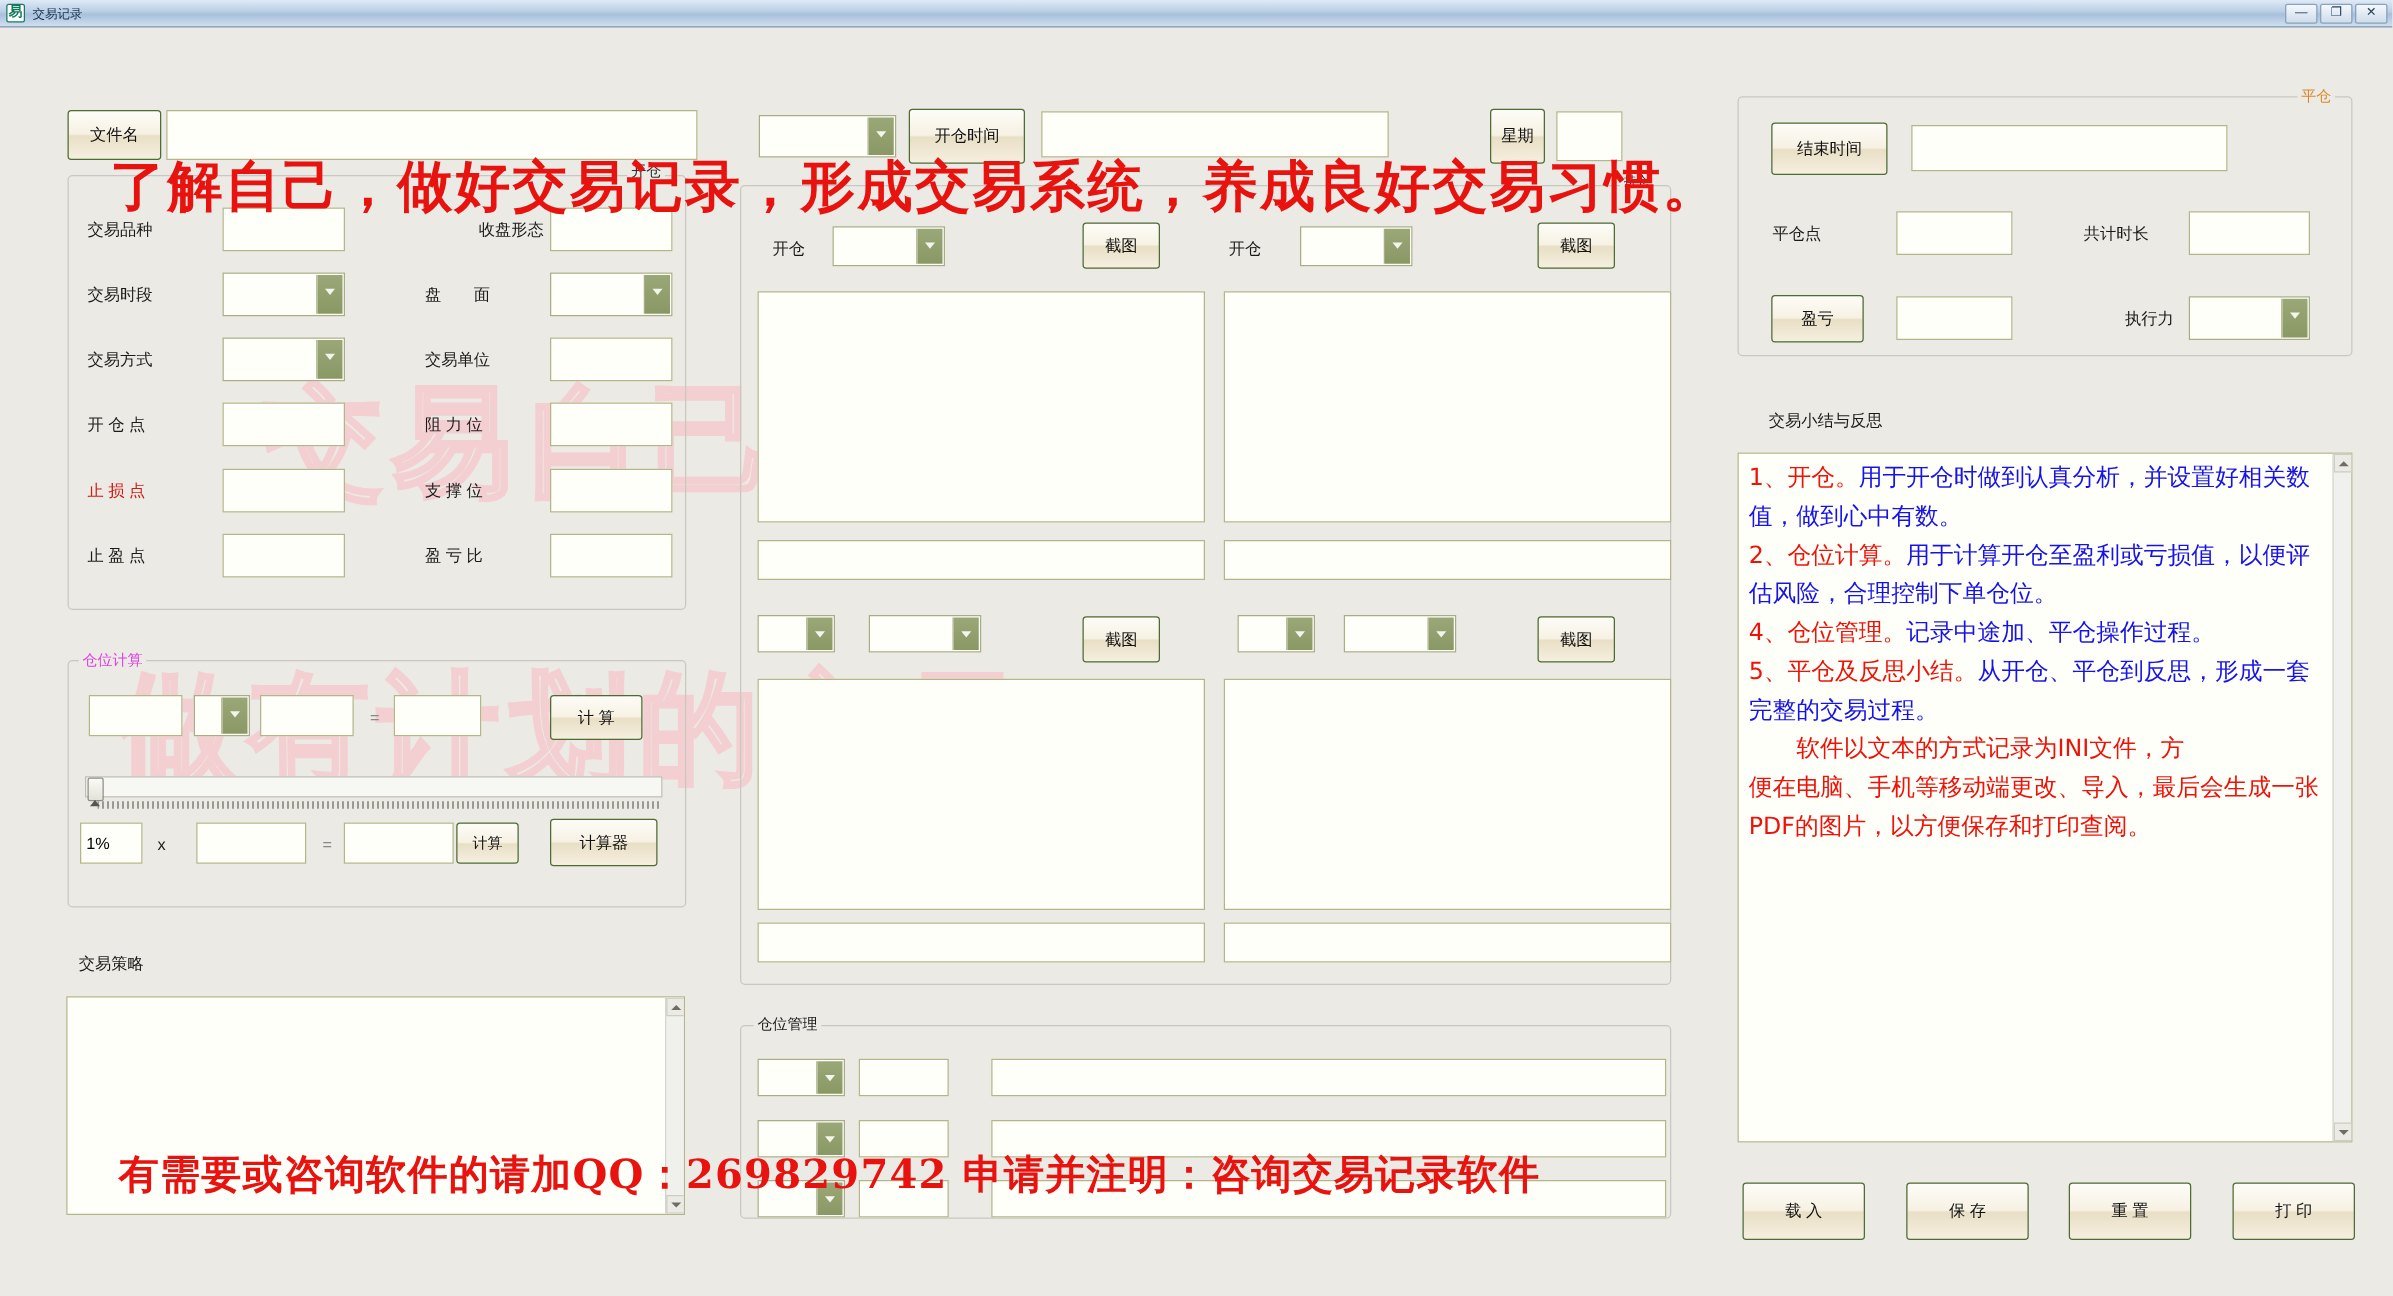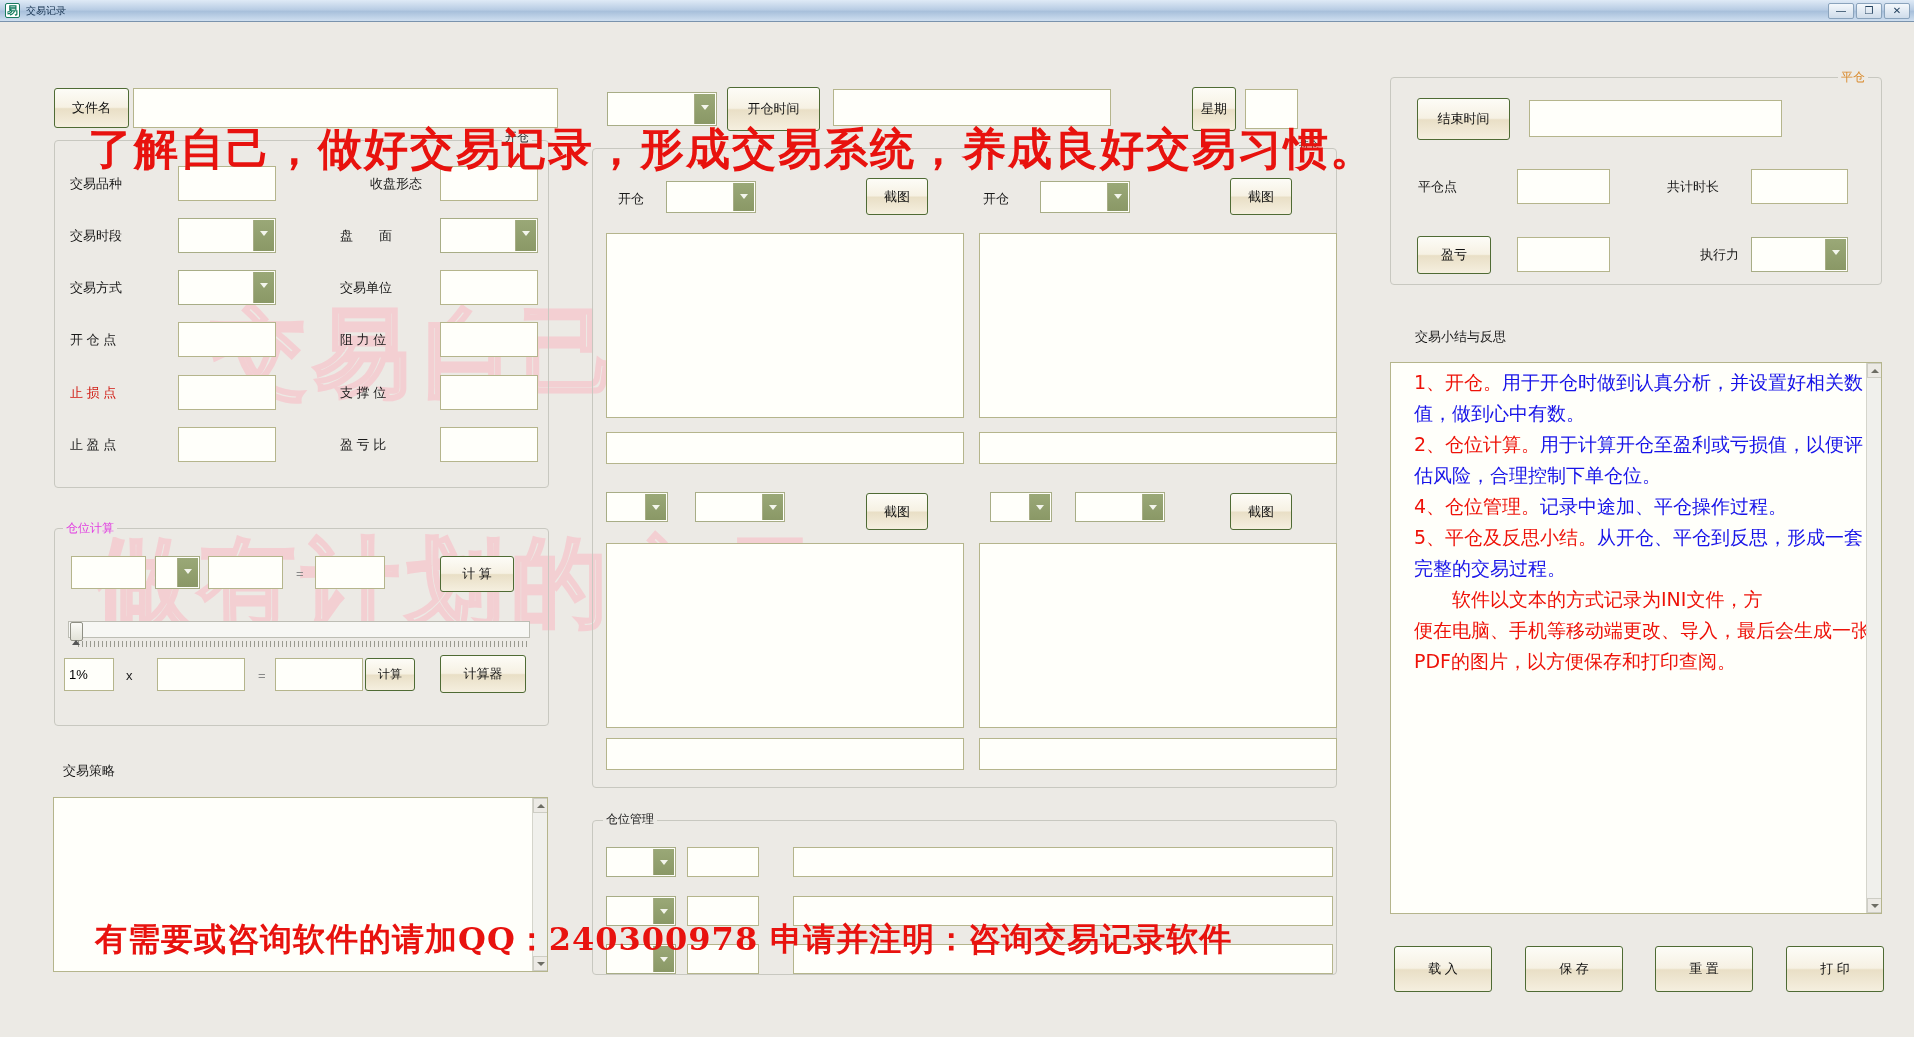--- a/index.html
+++ b/index.html
@@ -131,21 +131,21 @@
 <div class="wm-outline" style="left:95px;top:520px;font-size:96px;letter-spacing:8px;">做有计划的交易</div>
 
 <div class="btn" style="position:absolute;left:54px;top:88px;width:75px;height:40px;">文件名</div>
 <input class="tf" style="position: absolute; left: 133px; top: 88px; width: 425px; height: 40px;" value="">
 
 <div class="gbox" style="left:54px;top:140px;width:495px;height:348px;"></div>
 <div class="gcap lbl" style="left:502px;top:129px;color:#2b2b2b;">开仓</div>
 
 <div class="lbl" style="position:absolute;left:70px;top:175px;">交易品种</div>
 <input class="tf" style="position: absolute; left: 178px; top: 166px; width: 98px; height: 35px;" value="">
-<div class="lbl" style="position:absolute;left:327px;top:175px;padding-left:43px;">收盘形态</div>
+<div class="lbl" style="position:absolute;left:340px;top:175px;padding-left:43px;">收盘形态</div>
 <input class="tf" style="position: absolute; left: 440px; top: 166px; width: 98px; height: 35px;" value="">
 
 <div class="lbl" style="position:absolute;left:70px;top:227px;">交易时段</div>
 <div class="cb" style="position:absolute;left:178px;top:218px;width:98px;height:35px;">
   <div class="arrow"></div>
 </div>
 <div class="lbl" style="position:absolute;left:340px;top:227px;">盘　　面</div>
 <div class="cb" style="position:absolute;left:440px;top:218px;width:98px;height:35px;">
   <div class="arrow"></div>
 </div>
@@ -288,34 +288,34 @@
 
 <div class="btn" style="position:absolute;left:1417px;top:236px;width:74px;height:38px;">盈亏</div>
 <input class="tf" style="position: absolute; left: 1517px; top: 237px; width: 93px; height: 35px;" value="">
 <div class="lbl" style="position:absolute;left:1700px;top:246px;">执行力</div>
 <div class="cb" style="position:absolute;left:1751px;top:237px;width:97px;height:35px;">
   <div class="arrow"></div>
 </div>
 
 <div class="lbl" style="position:absolute;left:1415px;top:328px;">交易小结与反思</div>
 
-<div id="notes-box" style="left:1390px;top:362px;width:492px;height:552px;padding-left:15px;">
+<div id="notes-box" style="left:1390px;top:362px;width:492px;height:552px;">
   <div id="notes-inner" style="width:476px;">
       <p><span class="k">1、开仓。</span><span>用于开仓时做到认真分析，并设置好相关数值，做到心中有数。</span></p>
       <p><span class="k">2、仓位计算。</span><span>用于计算开仓至盈利或亏损值，以便评估风险，合理控制下单仓位。</span></p>
       <p><span class="k">4、仓位管理。</span><span>记录中途加、平仓操作过程。</span></p>
       <p><span class="k">5、平仓及反思小结。</span><span>从开仓、平仓到反思，形成一套完整的交易过程。</span></p>
       <p class="ind"><span class="k">软件以文本的方式记录为INI文件，方</span></p>
       <p><span class="k">便在电脑、手机等移动端更改、导入，最后会生成一张PDF的图片，以方便保存和打印查阅。</span></p>
     </div>
   <div class="scrollbar">
     <div class="up"></div>
     <div class="dn"></div>
   </div>
 </div>
 
 <div class="btn" style="position:absolute;left:1394px;top:946px;width:98px;height:46px;">载  入</div>
 <div class="btn" style="position:absolute;left:1525px;top:946px;width:98px;height:46px;">保  存</div>
 <div class="btn" style="position:absolute;left:1655px;top:946px;width:98px;height:46px;">重  置</div>
 <div class="btn" style="position:absolute;left:1786px;top:946px;width:98px;height:46px;">打  印</div>
 
 <div class="red-banner" style="left:88px;top:120px;font-size:44px;letter-spacing:2px;">了解自己，做好交易记录，形成交易系统，养成良好交易习惯。</div>
-<div class="red-banner" style="left:95px;top:918px;font-size:32px;letter-spacing:1px;">有需要或咨询软件的请加QQ：240300978 申请并注明：咨询交易记录软件</div>
+<div class="red-banner" style="left:95px;top:918px;font-size:32px;letter-spacing:1px;">有需要或咨询软件的请加QQ：269829742 申请并注明：咨询交易记录软件</div>
 
 </body></html>

